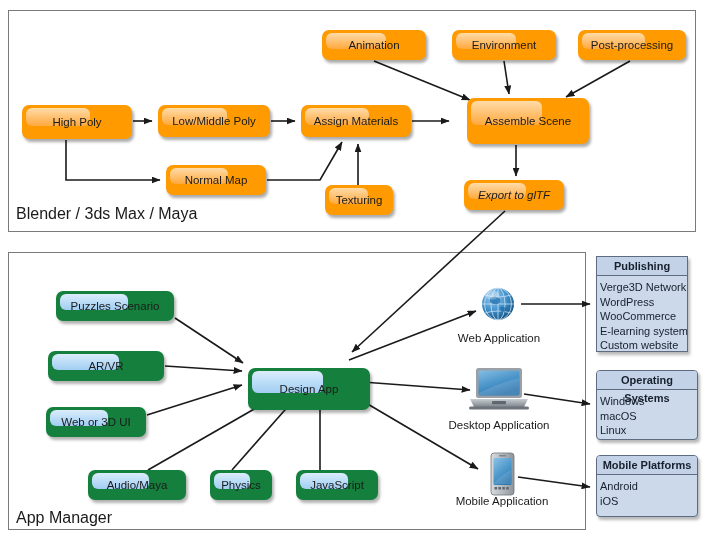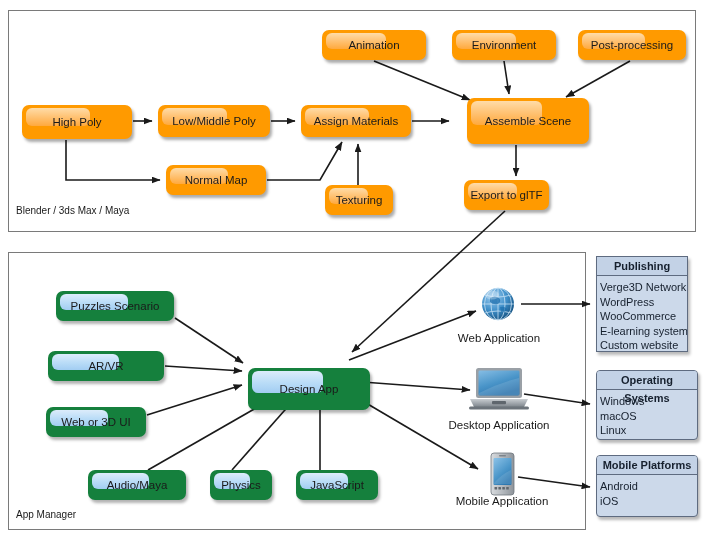--- a/index.html
+++ b/index.html
@@ -18,21 +18,21 @@
 
   
   .frame {
     position: absolute;
     border: 1px solid #7a7a7a;
     background: transparent;
     box-sizing: border-box;
   }
   .frame-label {
     position: absolute;
-    font-size: 10px;
+    font-size: 16px;
     color: #1a1a1a;
     white-space: nowrap;
   }
 
   
   #wires {
     position: absolute;
     left: 0; top: 0;
     width: 704px; height: 540px;
     pointer-events: none;
@@ -200,21 +200,21 @@
   </div>
   <div class="node orange" style="left:322px; top:30px; width:104px; height:30px;">
     <span class="lbl">Animation</span>
   </div>
   <div class="node orange" style="left:452px; top:30px; width:104px; height:30px;justify-content:center;">
     <span class="lbl">Environment</span>
   </div>
   <div class="node orange" style="left:578px; top:30px; width:108px; height:30px;">
     <span class="lbl">Post-processing</span>
   </div>
-  <div class="node orange" style="left:464px; top:180px; width:85px; height:30px;">
+  <div class="node orange" style="left:464px; top:180px; width:100px; height:30px;font-style:italic;">
     <span class="lbl">Export to glTF</span>
   </div>
 
   <div class="node blue" style="left:56px; top:291px; width:118px; height:30px;">
     <span class="lbl">Puzzles Scenario</span>
   </div>
   <div class="node blue" style="left:48px; top:351px; width:116px; height:30px;">
     <span class="lbl">AR/VR</span>
   </div>
   <div class="node blue" style="left:46px; top:407px; width:100px; height:30px;">

